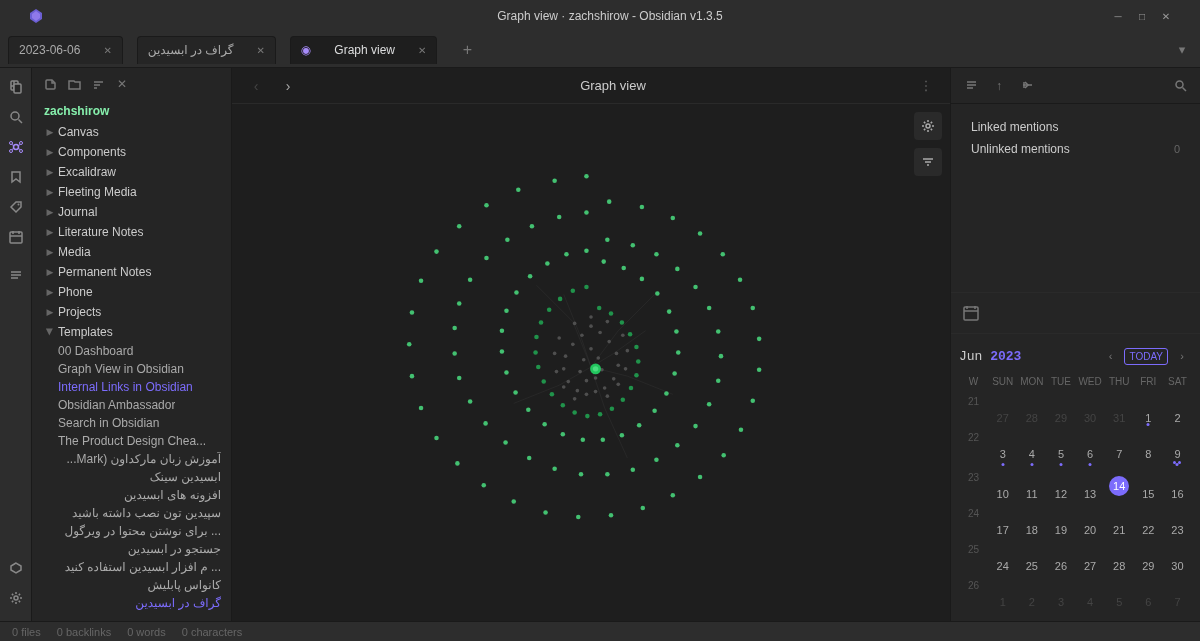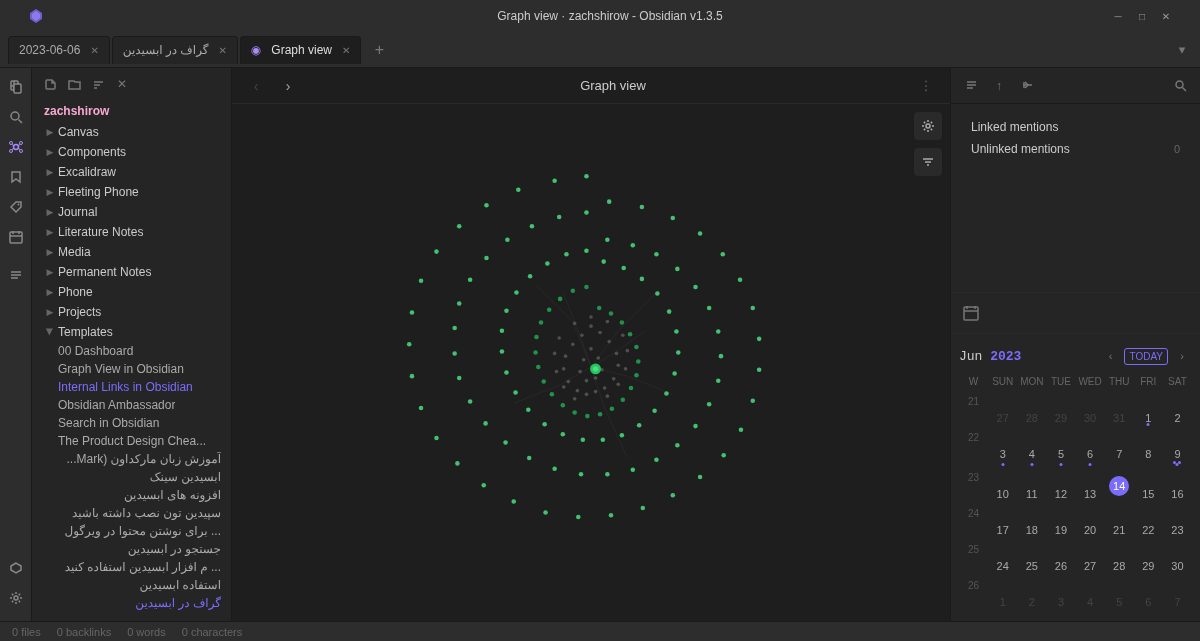--- a/index.html
+++ b/index.html
@@ -6,21 +6,21 @@
     body { font-family: -apple-system, BlinkMacSystemFont, 'Segoe UI', sans-serif; background: #1e1e1e; color: #dcddde; width: 1200px; height: 641px; overflow: hidden; display: flex; flex-direction: column; font-size: 13px; }
 
     
     .titlebar { height: 32px; background: #2d2d2d; display: flex; align-items: center; justify-content: space-between; padding: 0 28px; flex-shrink: 0; }
     .titlebar-title { flex: 1; text-align: center; font-size: 12px; color: #ccc; }
     .titlebar-controls { display: flex; gap: 12px; }
     .titlebar-btn { width: 12px; height: 12px; display: flex; align-items: center; justify-content: center; font-size: 10px; color: #999; cursor: pointer; }
 
     
     .tabbar { height: 36px; background: #2d2d2d; display: flex; align-items: center; padding: 0 8px; gap: 0; flex-shrink: 0; border-bottom: 1px solid #1a1a1a; }
-    .tab { display: flex; align-items: center; padding: 0 10px; height: 28px; border-radius: 4px 4px 0 0; font-size: 12px; color: #aaa; cursor: pointer; gap: 10px; background: #252525; margin-right: 2px; border: 1px solid #1a1a1a; border-bottom: none; }
+    .tab { display: flex; align-items: center; padding: 0 10px; height: 28px; border-radius: 4px 4px 0 0; font-size: 12px; color: #aaa; cursor: pointer; gap: 23px; background: #252525; margin-right: 14px; border: 1px solid #1a1a1a; border-bottom: none; }
     .tab.active { background: #1e1e1e; color: #dcddde; }
     .tab-close { font-size: 10px; color: #777; cursor: pointer; }
     .tab-add { width: 24px; height: 24px; display: flex; align-items: center; justify-content: center; color: #777; cursor: pointer; font-size: 16px; margin-left: 4px; }
     .tabbar-right { margin-left: auto; display: flex; align-items: center; }
     .tabbar-dropdown { width: 20px; height: 20px; display: flex; align-items: center; justify-content: center; color: #777; cursor: pointer; }
 
     
     .main { display: flex; flex: 1; overflow: hidden; }
 
     
@@ -221,38 +221,38 @@
         <div class="sidebar-action-btn" title="Sort">
           <svg width="13" height="13" viewBox="0 0 13 13" fill="none" stroke="currentColor" stroke-width="1.5">
               <line x1="2" y1="4" x2="11" y2="4"></line>
               <line x1="2" y1="7" x2="8" y2="7"></line>
               <line x1="2" y1="10" x2="5" y2="10"></line>
             </svg>
         </div>
         <div class="sidebar-action-btn" title="Collapse">✕</div>
       </div>
     </div>
-    <div style="padding: 4px 8px 4px 12px; font-size:12px; font-weight:600; color:#f9a8d4;">zachshirow</div>
+    <div style="padding: 4px 8px 4px 12px; font-size:12px; font-weight:600; color:#86efac;">zachshirow</div>
     <div class="sidebar-content">
 
       <div class="file-tree-item folder">
           <span class="file-tree-chevron">▶</span>
           <span class="file-tree-label">Canvas</span>
         </div>
       <div class="file-tree-item folder">
           <span class="file-tree-chevron">▶</span>
           <span class="file-tree-label">Components</span>
         </div>
       <div class="file-tree-item folder">
           <span class="file-tree-chevron">▶</span>
           <span class="file-tree-label">Excalidraw</span>
         </div>
       <div class="file-tree-item folder">
           <span class="file-tree-chevron">▶</span>
-          <span class="file-tree-label">Fleeting Phone</span>
+          <span class="file-tree-label">Fleeting Media</span>
         </div>
       <div class="file-tree-item folder">
           <span class="file-tree-chevron">▶</span>
           <span class="file-tree-label">Journal</span>
         </div>
       <div class="file-tree-item folder">
           <span class="file-tree-chevron">▶</span>
           <span class="file-tree-label">Literature Notes</span>
         </div>
       <div class="file-tree-item folder">
@@ -309,21 +309,21 @@
       <div class="file-tree-item note" style="direction:rtl;">
           <span class="file-tree-label">... برای نوشتن محتوا در ویرگول</span>
         </div>
       <div class="file-tree-item note" style="direction:rtl;">
           <span class="file-tree-label">جستجو در ابسیدین</span>
         </div>
       <div class="file-tree-item note" style="direction:rtl;">
           <span class="file-tree-label">... م افزار ابسیدین استفاده کنید</span>
         </div>
       <div class="file-tree-item note" style="direction:rtl;">
-          <span class="file-tree-label">استفاده ابسیدین</span>
+          <span class="file-tree-label">کانواس پابلیش</span>
         </div>
       <div class="file-tree-item note note-link" style="direction:rtl;">
           <span class="file-tree-label">گراف در ابسیدین</span>
         </div>
 
     </div>
   </div>
 
   <div class="graph-area">
     <div class="graph-toolbar">

